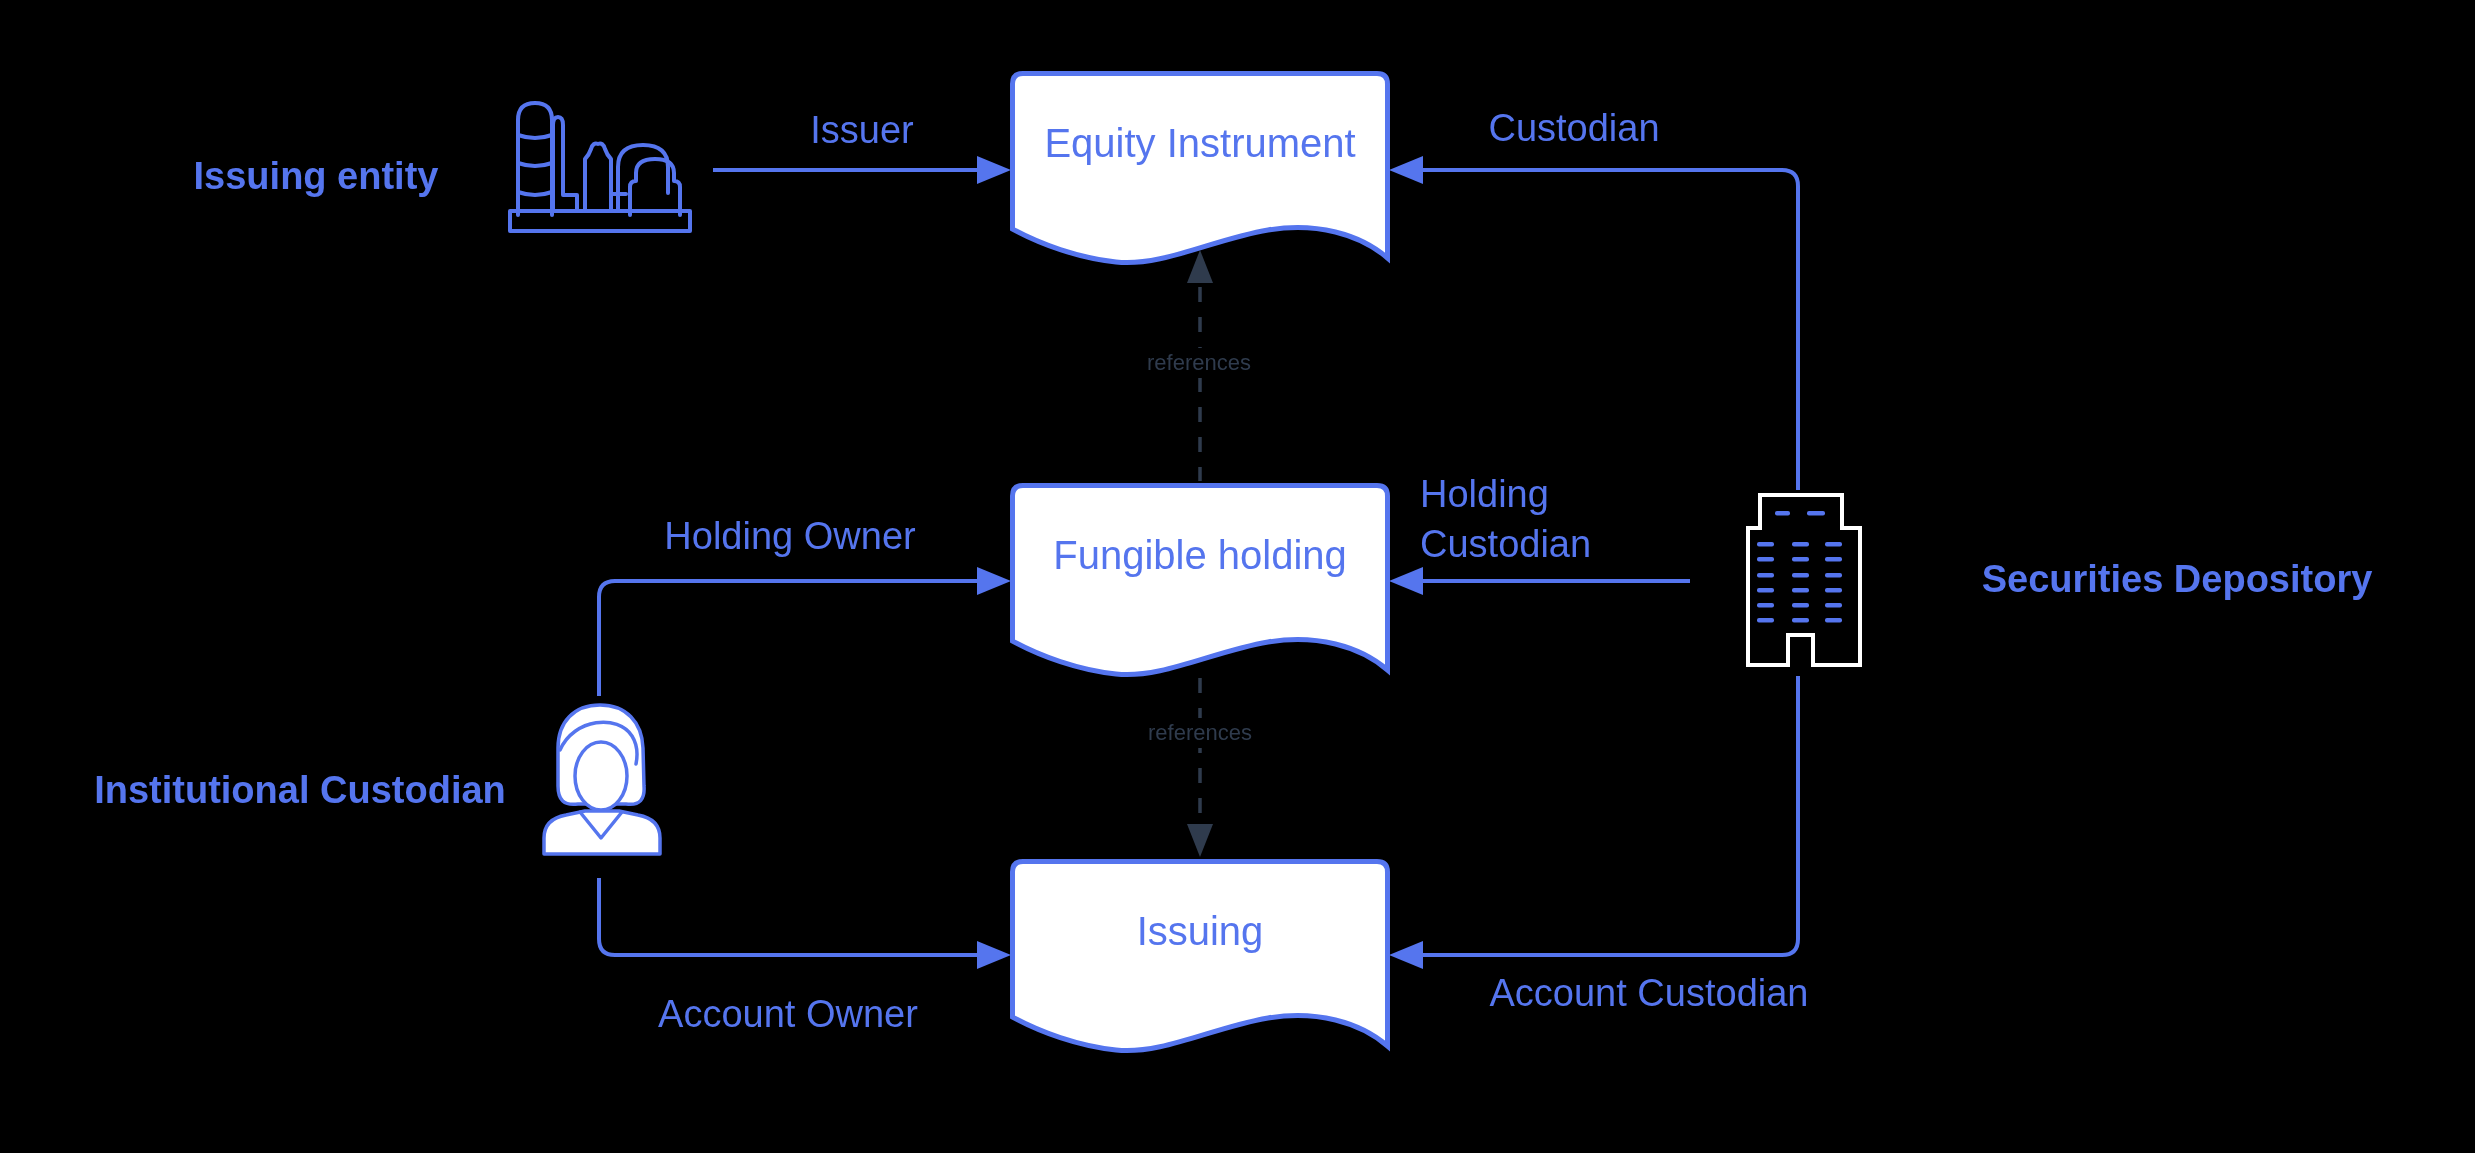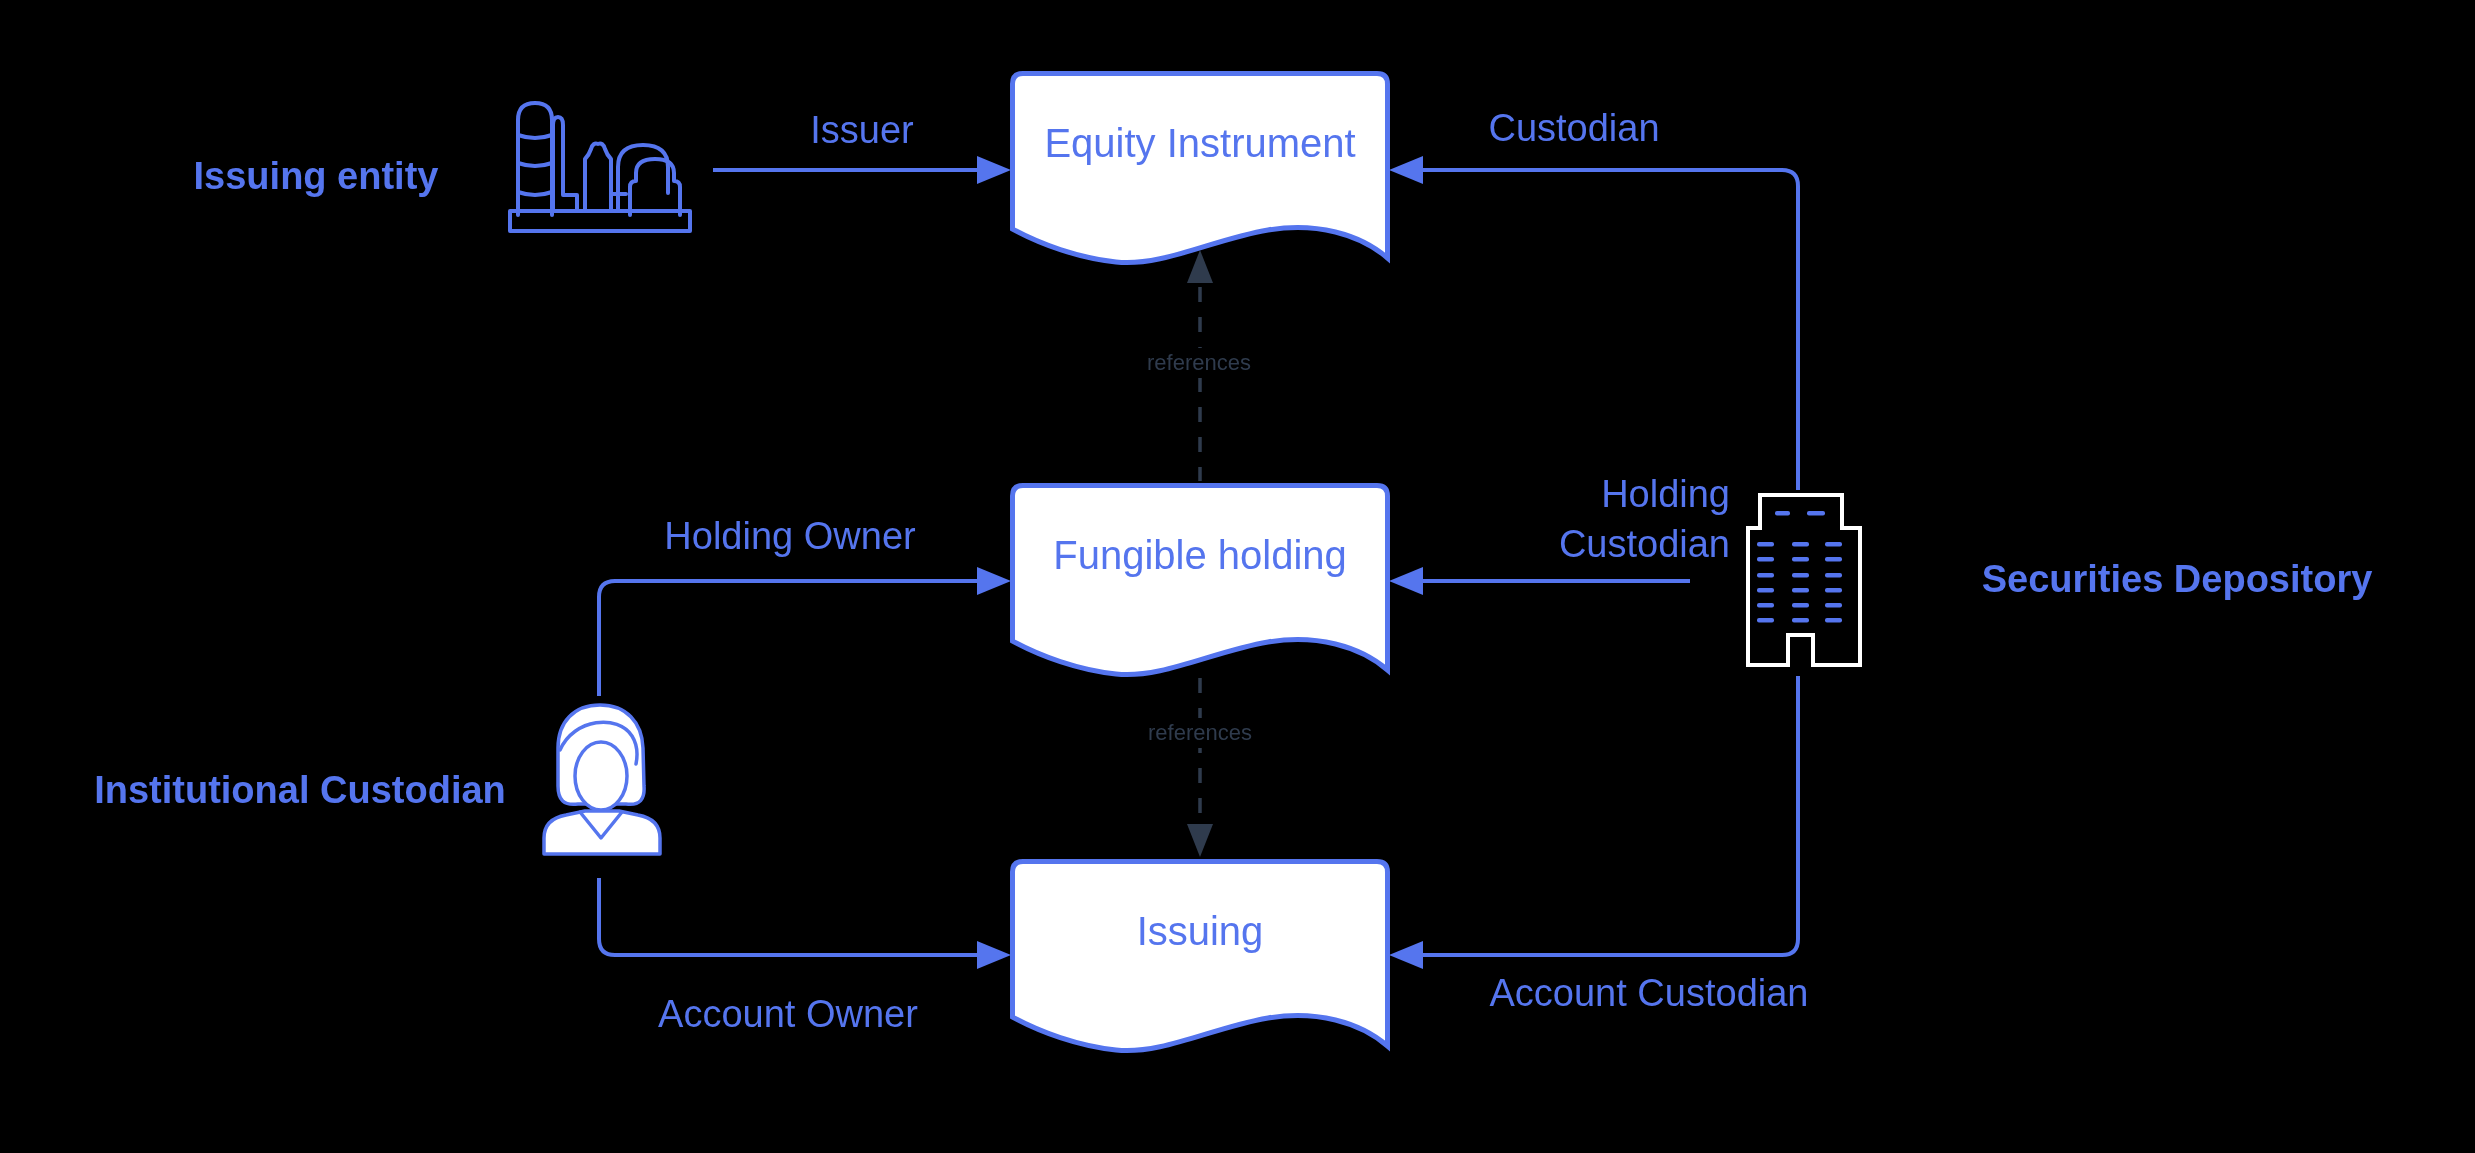--- a/index.html
+++ b/index.html
@@ -15,21 +15,21 @@
   .s35{stroke:var(--accent);fill:none;stroke-width:3.5;stroke-linecap:round;stroke-linejoin:round}
   .sw{stroke:var(--accent);fill:var(--doc_fill);stroke-width:3.5;stroke-linejoin:round}
   .wstroke{stroke:var(--doc_fill);fill:none;stroke-width:4;stroke-linejoin:miter}
   .b{fill:var(--accent)}
   .doc{position:absolute;width:380px;height:200px}
   .doc svg{position:absolute;left:0;top:0;overflow:visible}
   .doc-shape{stroke:var(--accent);stroke-width:5;fill:var(--doc_fill)}
   .doc-label{position:absolute;left:0;right:0;top:50px;text-align:center;font-size:40px;color:var(--accent)}
   .lbl{position:absolute;transform:translate(-50%,-50%);color:var(--accent);font-size:38px;white-space:nowrap}
   .actor-lbl{font-weight:bold}
-  .wrap2{white-space:normal;width:310px;text-align:right;line-height:1.32}
+  .wrap2{white-space:normal;width:310px;text-align:left;line-height:1.32}
   .refs{color:var(--muted);font-size:22px;background:var(--background,#000);padding:2px 10px}
 </style>
 </head>
 <body>
 
 <div class="stage">
 
   <svg class="connectors" viewBox="0 0 2475 1153">
     <g>
       <path class="line" d="M 713 170 H 977"></path>

